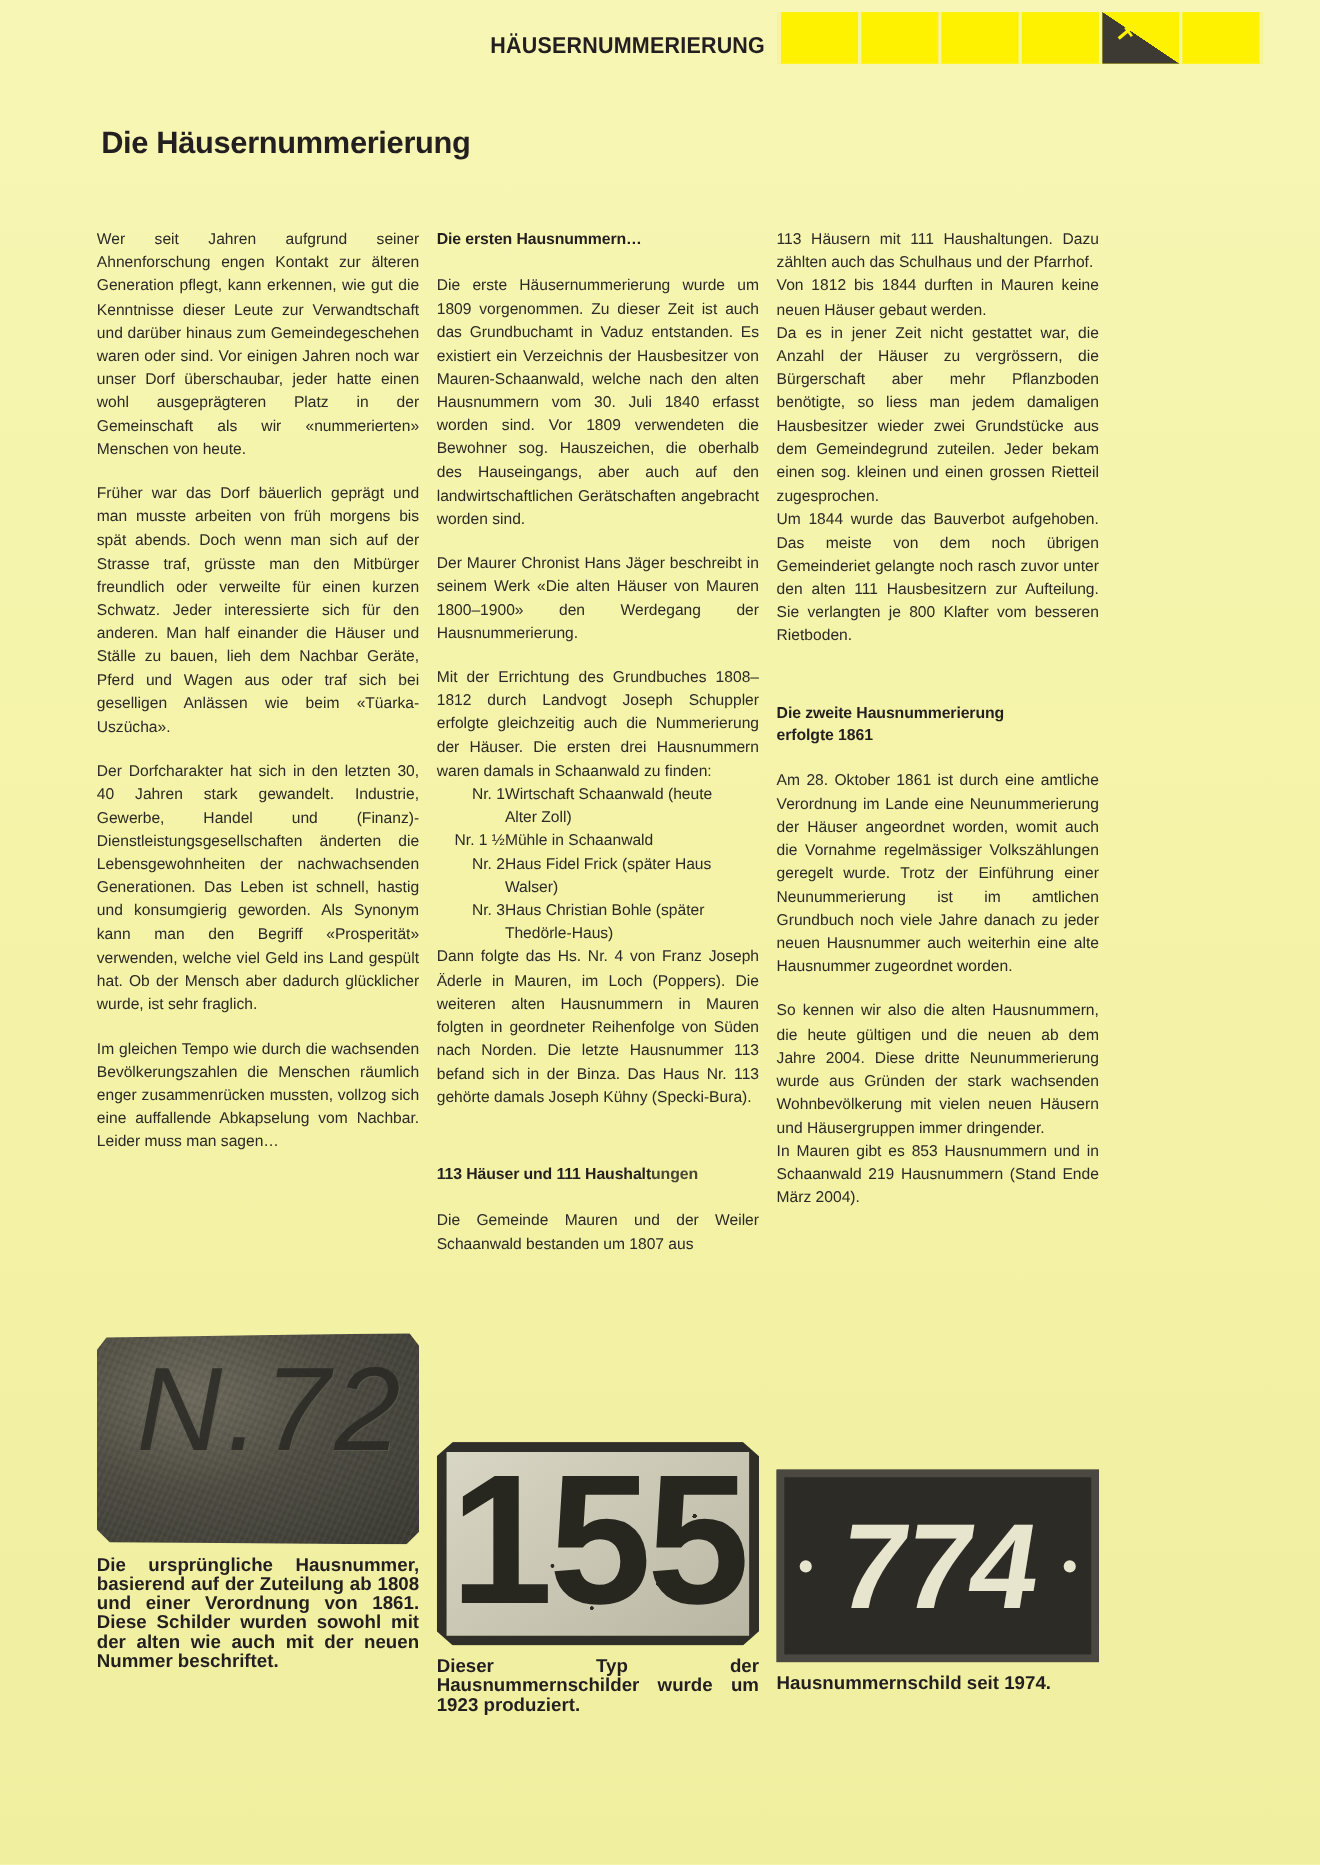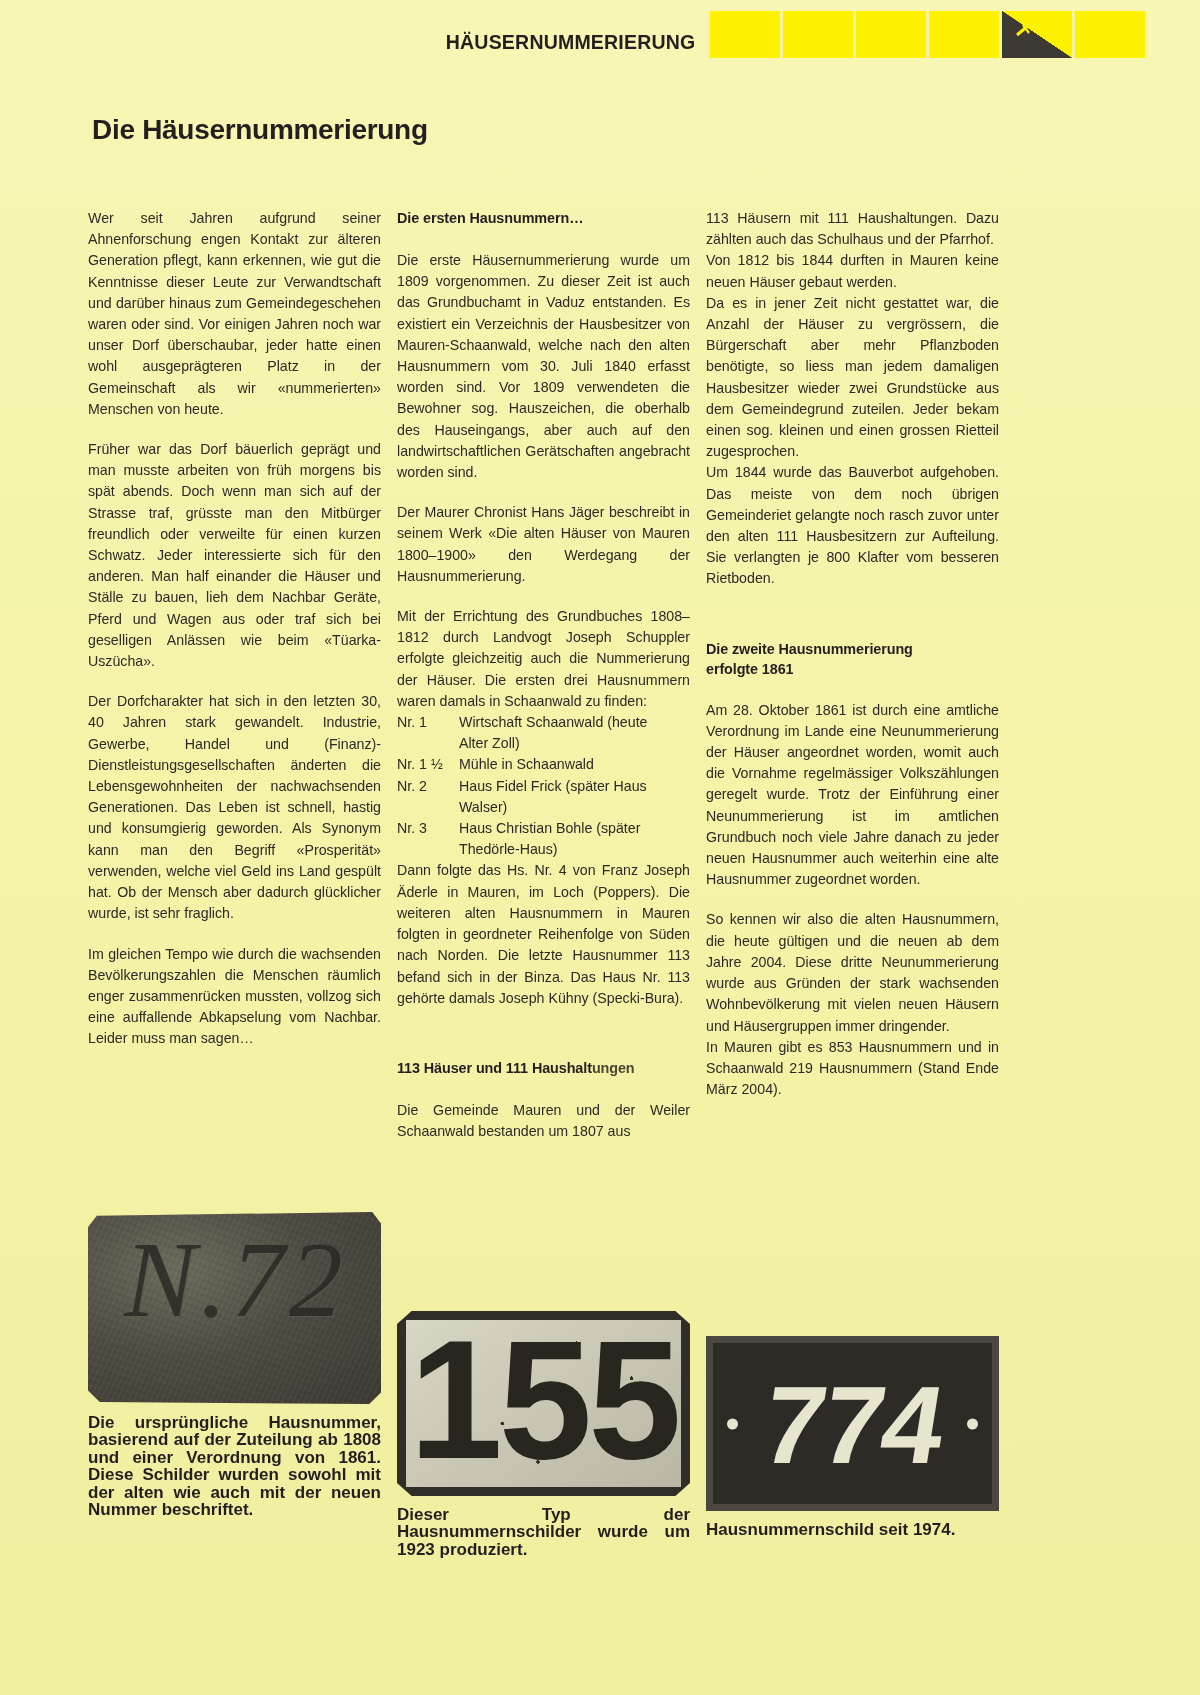--- a/index.html
+++ b/index.html
@@ -67,21 +67,21 @@
     font-size:14.4px; font-weight:bold; line-height:20px;
     margin:0 0 22px 0; letter-spacing:-.1px; text-align:left;
     color:#231f20;
   }
   h3.sub.two{margin:0 0 21px 0;}
   h3.sub .fade{color:#4a4634;}
   .spacer-lg{height:30px;}
   
   .nrlist{margin:0; padding:0; text-align:left;}
   .nrrow{display:flex; align-items:flex-start;}
-  .nrrow .nr{width:62px; flex:0 0 62px;}
+  .nrrow .nr{width:62px; flex:0 0 62px;text-align:right;}
   .nrrow .desc{flex:1; text-align:left;}
   
   .fig{position:absolute;}
   .figimg{
     position:relative; overflow:hidden;
     box-shadow:0 0 0 0 transparent;
   }
   .cap{
     font-size:17px; line-height:17.4px; font-weight:bold;
     text-align:justify; color:#231f20; margin-top:10px;
@@ -91,21 +91,21 @@
   
   #fig1{left:88px; top:1212px; width:293px;}
   #plate1{
     width:293px; height:192px;
     background:
       radial-gradient(ellipse at 30% 30%, #6d6a5c 0%, #4e4c42 45%, #3a3932 100%);
     clip-path:polygon(3% 2%, 97% 0%, 100% 6%, 100% 94%, 96% 100%, 4% 99%, 0 93%, 0 8%);
     position:relative;
   }
   #plate1 .g{
-    position:absolute; color:#2a2924; font-family:Liberation Serif, serif;
+    position:absolute; color:#2a2924; font-family:Liberation Sans, sans-serif;
     opacity:.85;
   }
   #plate1 .n72{left:36px; top:6px; font-size:108px; letter-spacing:4px;
     font-style:italic; text-shadow:1px 1px 0 #5c5a4d;}
   #plate1 .n85{left:46px; top:80px; font-size:104px; color:#cfccb8;
     font-family:"Liberation Serif", serif; letter-spacing:6px;
     text-shadow:2px 2px 3px #1f1e1a;}
   #plate1 .grain{
     position:absolute; inset:0;
     background:

